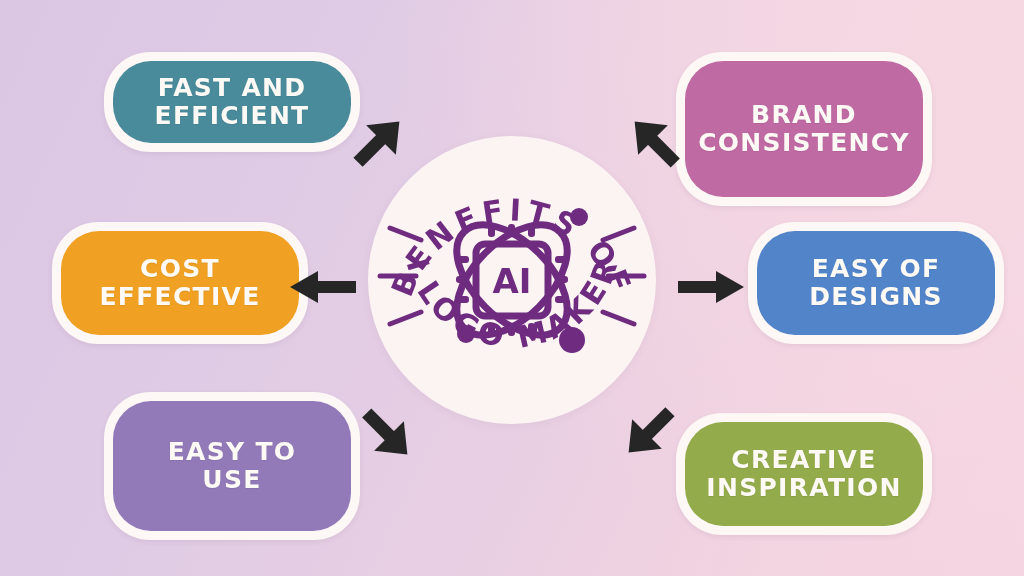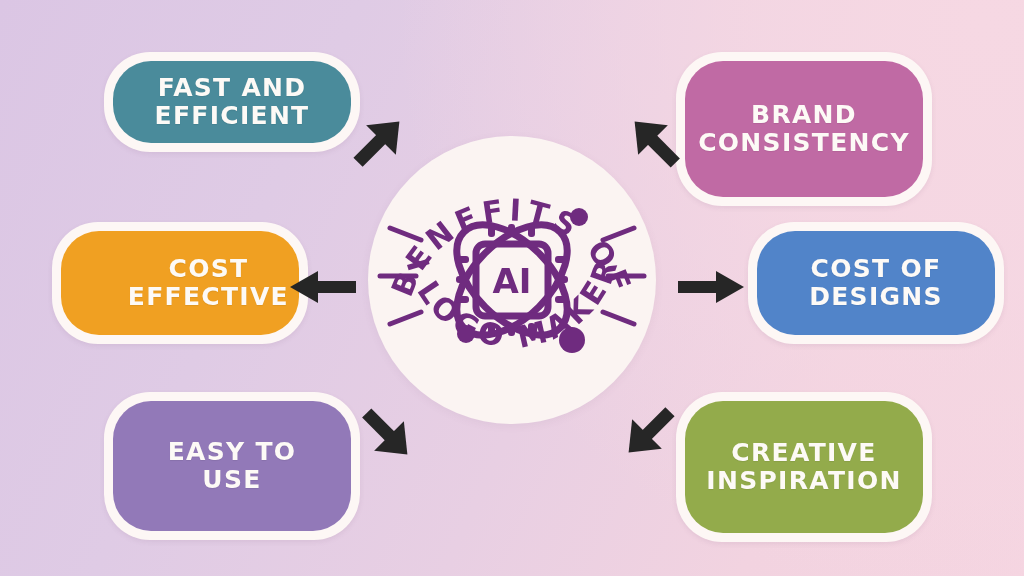--- a/index.html
+++ b/index.html
@@ -41,21 +41,21 @@
     font-family:"DejaVu Sans", sans-serif;
     text-shadow:0 1px 1px rgba(0,0,0,0.07);
     white-space:pre-line;
   }
 
   #card-fast      { left:104px; top:52px;  width:256px; height:100px; }
   #card-brand     { left:676px; top:52px;  width:256px; height:154px; }
   #card-cost      { left:52px;  top:222px; width:256px; height:122px; }
   #card-lots      { left:748px; top:222px; width:256px; height:122px; }
   #card-easy      { left:104px; top:392px; width:256px; height:148px; }
-  #card-creative  { left:676px; top:392px; width:256px; height:150px; }
+  #card-creative  { left:676px; top:413px; width:256px; height:122px; }
 
   
   #center {
     position:absolute;
     left:368px; top:136px;
     width:288px; height:288px;
     border-radius:50%;
     background:#fbf4f2;
     display:flex; align-items:center; justify-content:center;
     box-shadow:0 2px 8px rgba(120,80,120,0.07);
@@ -142,29 +142,29 @@
   </div>
 
   <div class="card" id="card-brand" style="background: rgb(253, 247, 245);">
     <div class="card-inner" style="background: rgb(192, 106, 164);">
       <span class="card-label" style="color: rgb(253, 250, 246);">BRAND
 CONSISTENCY</span>
     </div>
   </div>
 
   <div class="card" id="card-cost" style="background: rgb(253, 247, 245);">
-    <div class="card-inner" style="background: rgb(240, 160, 34); justify-content: flex-end;">
+    <div class="card-inner" style="background: rgb(240, 160, 34);">
       <span class="card-label" style="color: rgb(253, 250, 246);">COST
 EFFECTIVE</span>
     </div>
   </div>
 
   <div class="card" id="card-lots" style="background: rgb(253, 247, 245);">
     <div class="card-inner" style="background: rgb(81, 132, 201);">
-      <span class="card-label" style="color: rgb(253, 250, 246);">COST OF
+      <span class="card-label" style="color: rgb(253, 250, 246);">EASY OF
 DESIGNS</span>
     </div>
   </div>
 
   <div class="card" id="card-easy" style="background: rgb(253, 247, 245);">
     <div class="card-inner" style="background: rgb(146, 121, 184);">
       <span class="card-label" style="color: rgb(253, 250, 246);">EASY TO
 USE</span>
     </div>
   </div>

